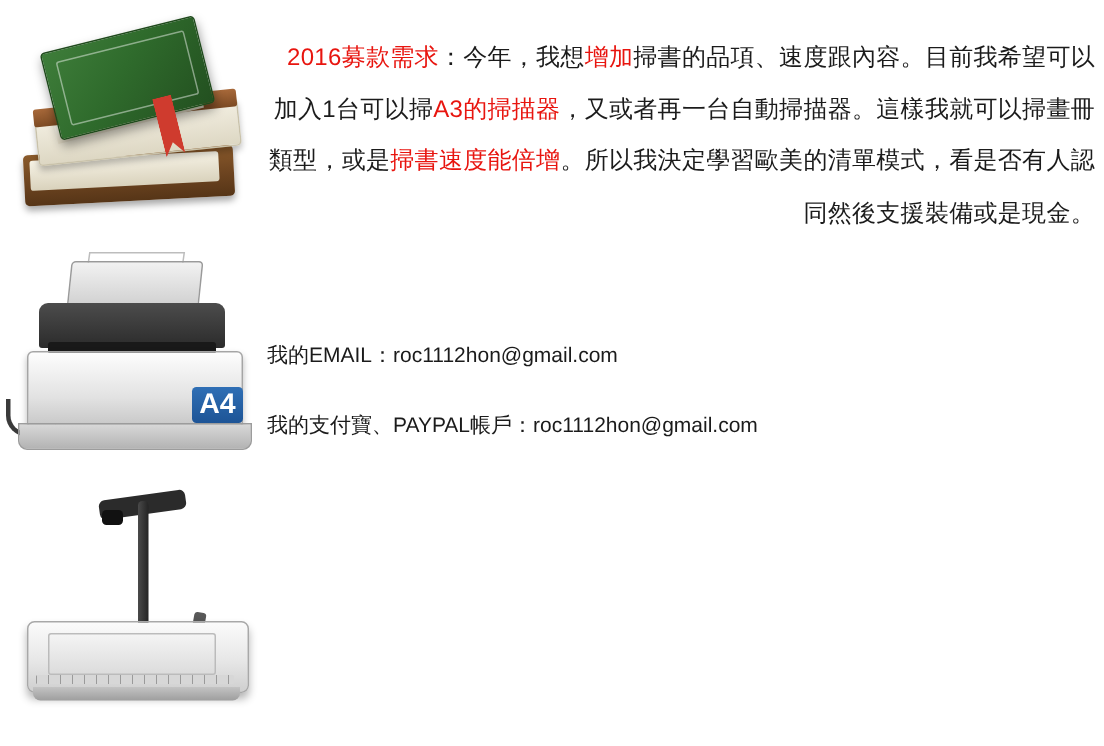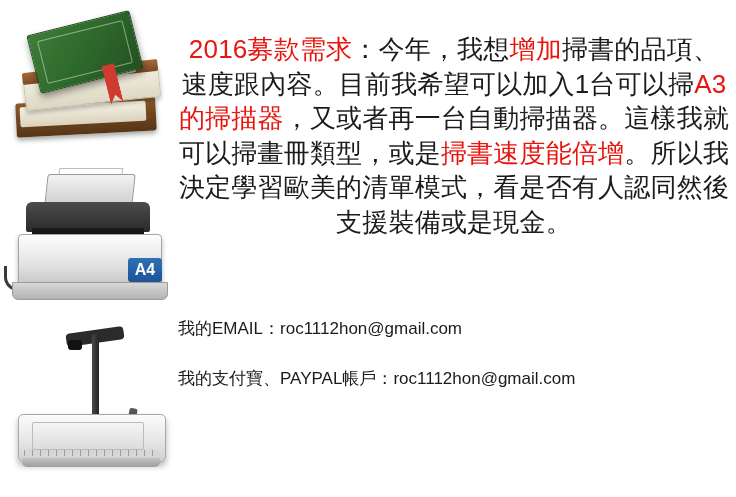--- a/index.html
+++ b/index.html
@@ -188,21 +188,21 @@
     border-radius: 0 0 6px 6px;
   }
   .sc-badge {
     position: absolute;
     right: 12px;
     top: 88px;
     width: 34px;
     height: 24px;
     background: linear-gradient(180deg, #2f6fb5 0%, #1d5496 100%);
     color: #ffffff;
-    font-size: 16px;
+    font-size: 19px;
     font-weight: bold;
     line-height: 24px;
     text-align: center;
     border-radius: 3px;
     font-family: "Liberation Sans", sans-serif;
   }
   .sc-cable {
     position: absolute;
     left: -2px;
     top: 96px;
@@ -301,38 +301,38 @@
 
   
   .text-col {
     position: absolute;
     left: 178px;
     top: 6px;
     width: 552px;
     height: 488px;
   }
   .para {
-    font-size: 26px;
+    font-size: 16px;
     line-height: 34.5px;
     color: #1b1b1b;
     letter-spacing: 0.2px;
-    text-align: center;
+    text-align: right;
     font-family: "Liberation Sans", sans-serif;
   }
   .gap {
     height: 30px;
   }
   .hl {
     color: #e8150f;
   }
   .mono-inline {
     font-family: "Liberation Sans", sans-serif;
   }
   .contact-line {
-    font-size: 17px;
+    font-size: 14px;
     line-height: 33px;
     color: #1b1b1b;
   }
 </style>
 </head>
 <body>
 
 <div class="page">
 
   <div class="art-col">

